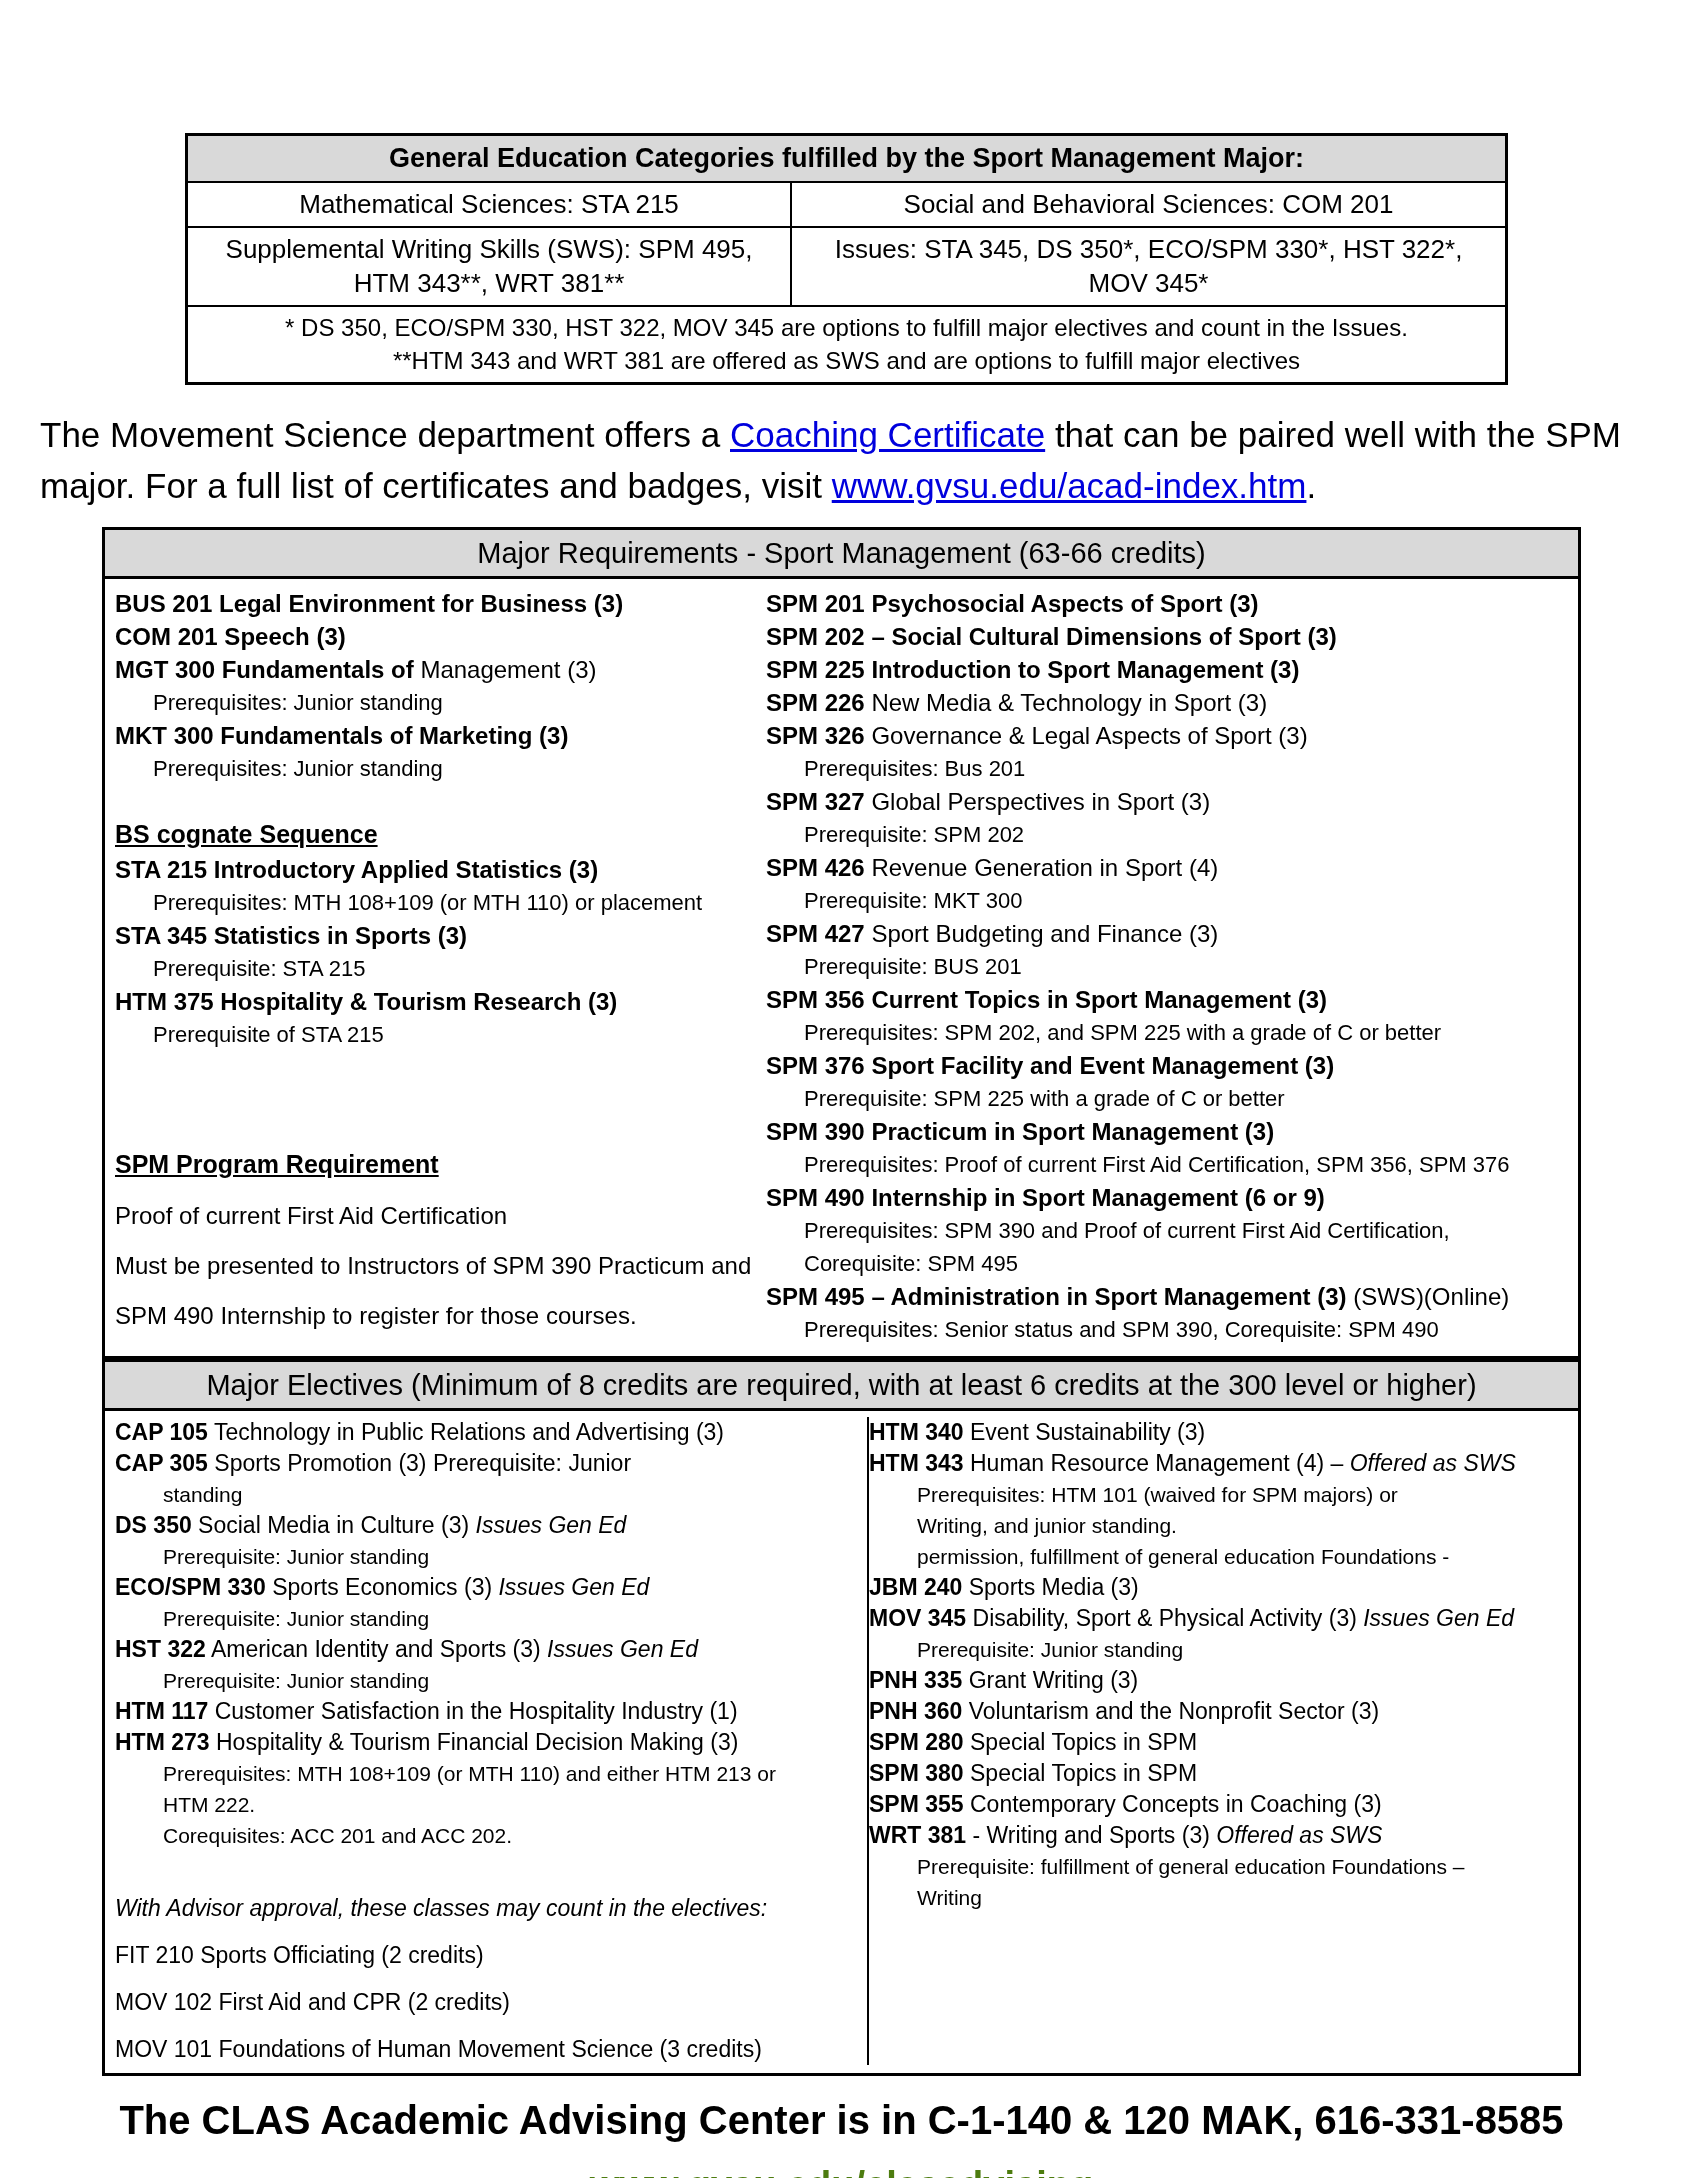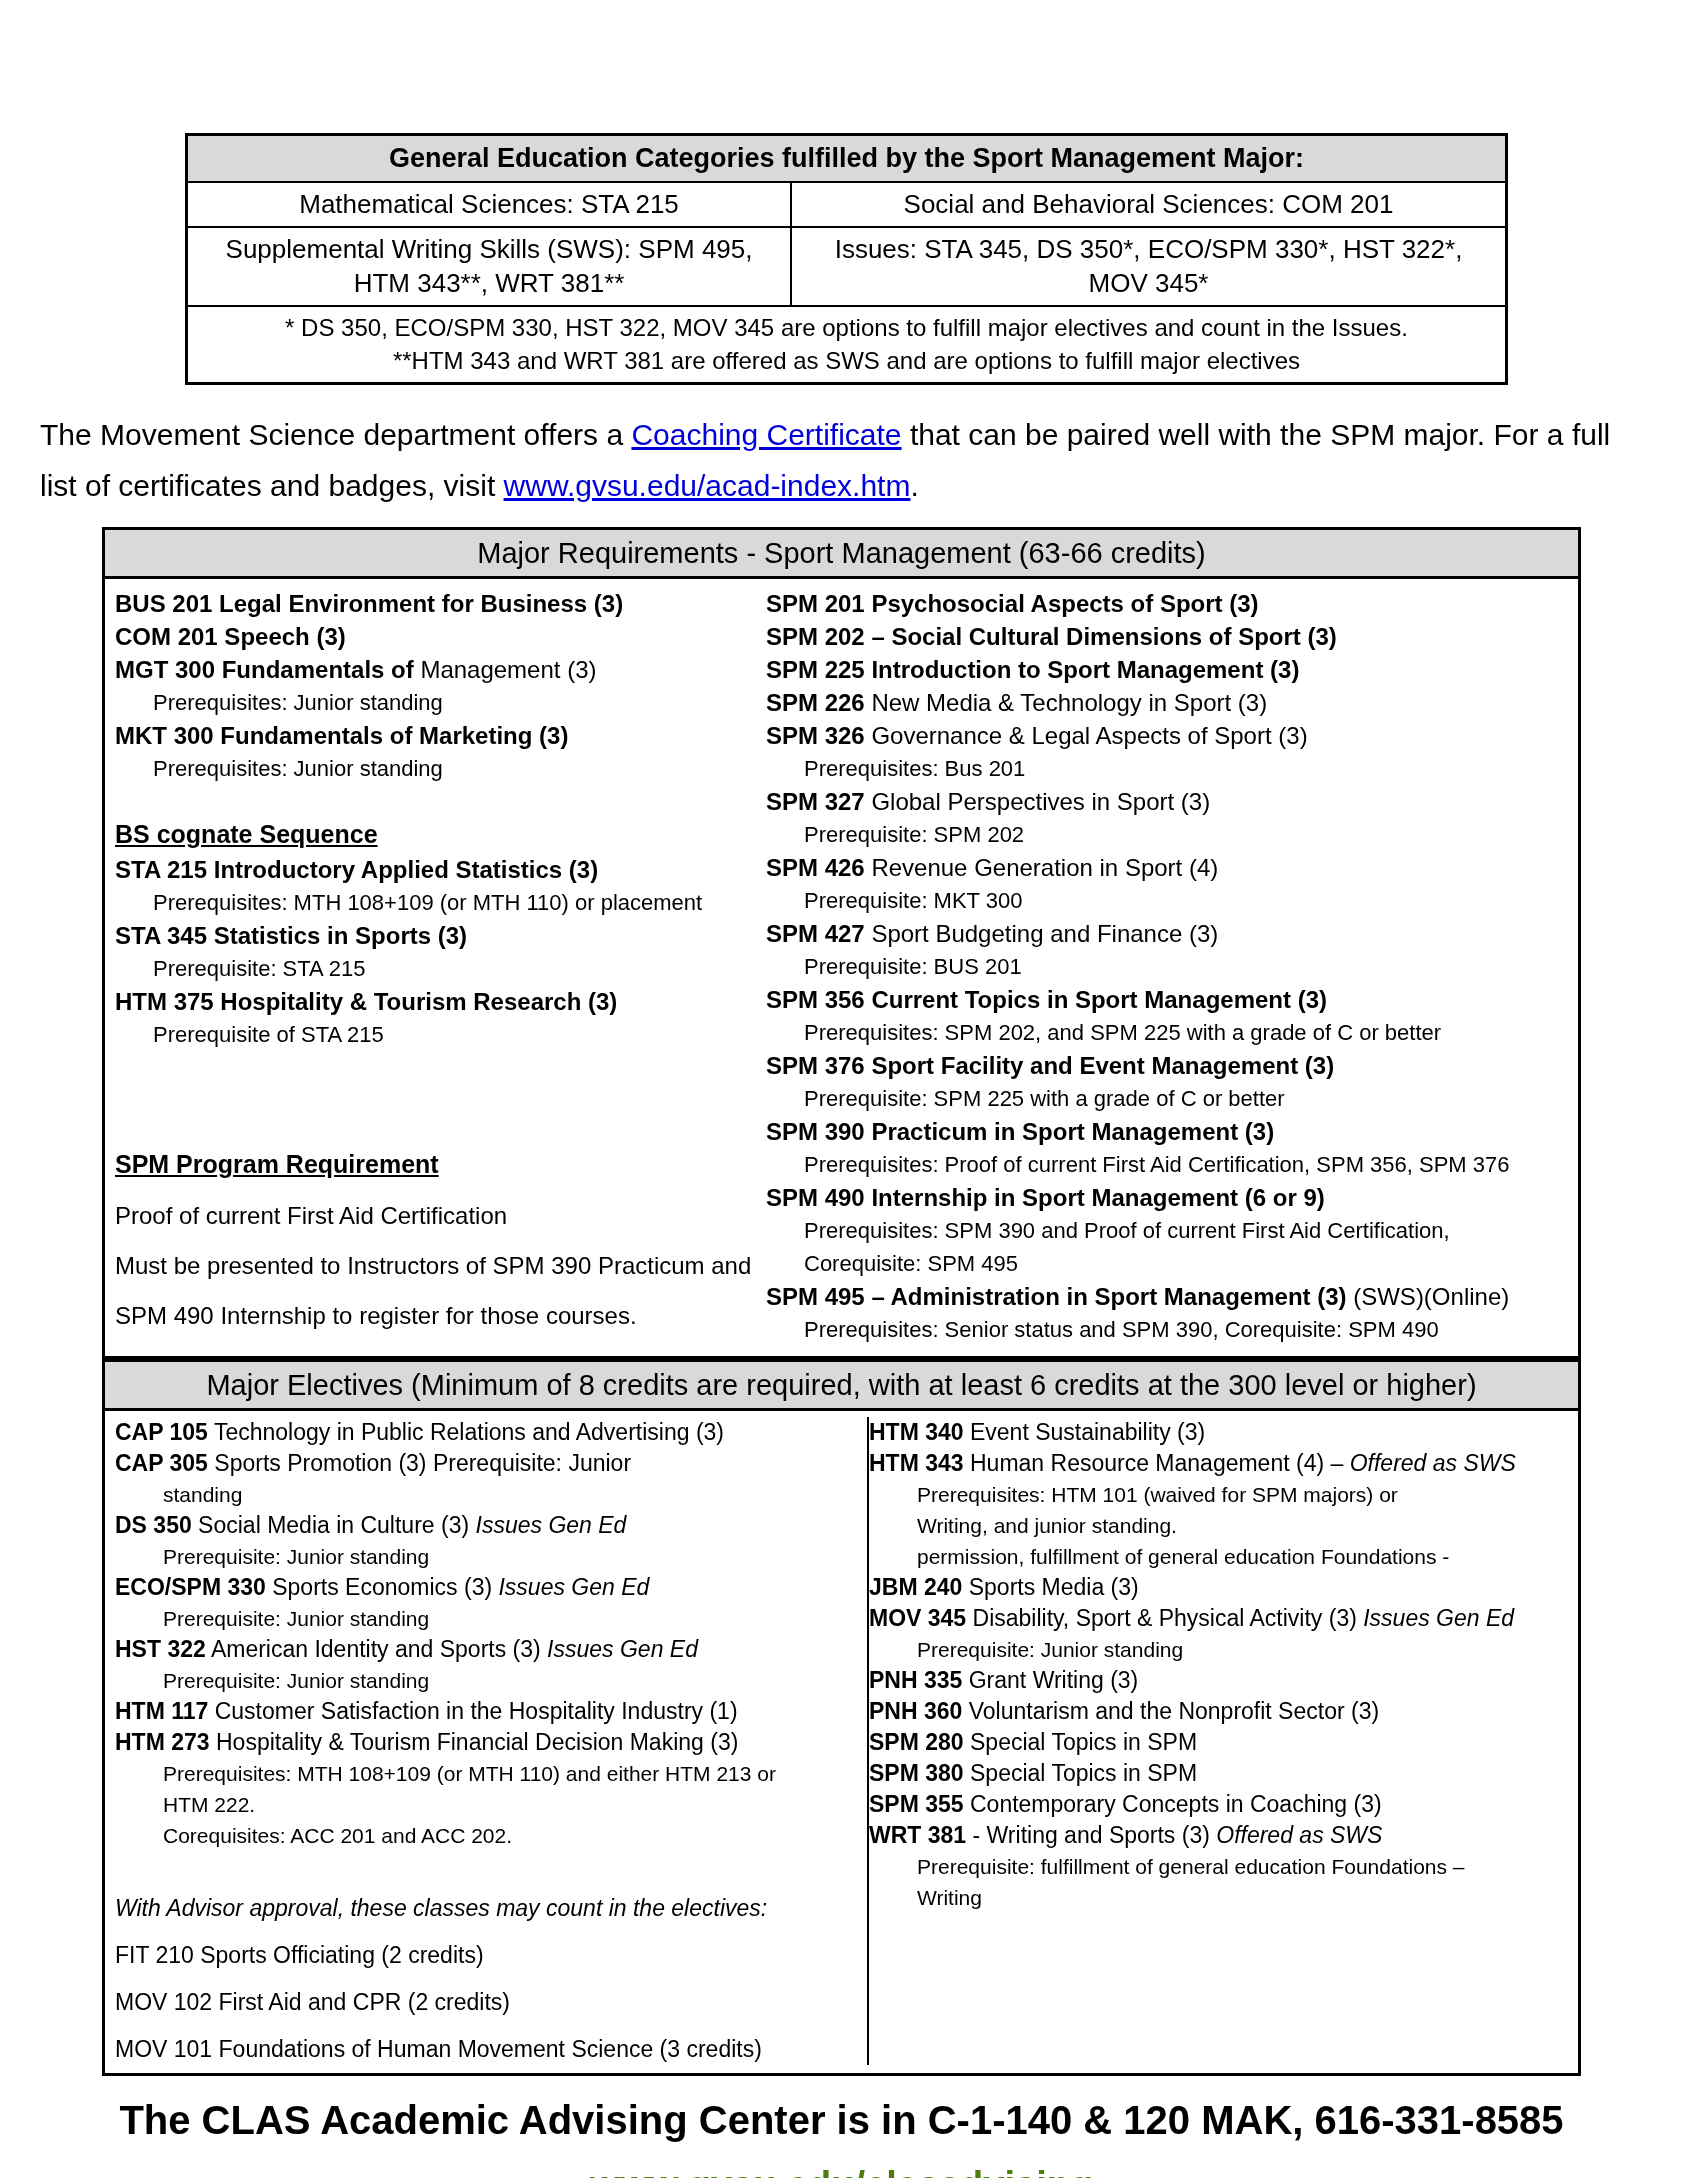--- a/index.html
+++ b/index.html
@@ -10,21 +10,21 @@
 
   
   .gened-table { border-collapse:collapse; margin:133px 0 0 185px; width:1323px; border:3px solid #000;text-align:center; }
   .gened-table td { border:2px solid #000; font-size:26px; padding:4px 10px 5px 10px; vertical-align:top; }
   .gened-table td.thead-cell { background:#d9d9d9; font-weight:bold; font-size:27px; line-height:36px; }
   .gened-line { line-height:34px; white-space:nowrap; }
   .footnote-cell { padding:6px 10px 8px 10px; }
   .footnote-line { font-size:24px; line-height:33px; white-space:nowrap; }
 
   
-  .intro { margin:24px 40px 0 40px; font-size:30px; line-height:51px; }
+  .intro { margin:24px 40px 0 40px; font-size:35px; line-height:51px; }
   .link { color:#0000dd; text-decoration:underline; cursor:pointer; }
 
   
   .block { width:1479px; margin-left:102px; border:3px solid #000; box-sizing:border-box; background:#fff; }
   .req { margin-top:16px; }
   .block-header {
     background:#d9d9d9; border-bottom:3px solid #000; text-align:center;
     font-weight:normal; font-size:29px; line-height:38px; padding:4px 0;
   }
   .block-body { display:flex; align-items:stretch; padding:8px 0 10px 0; }

